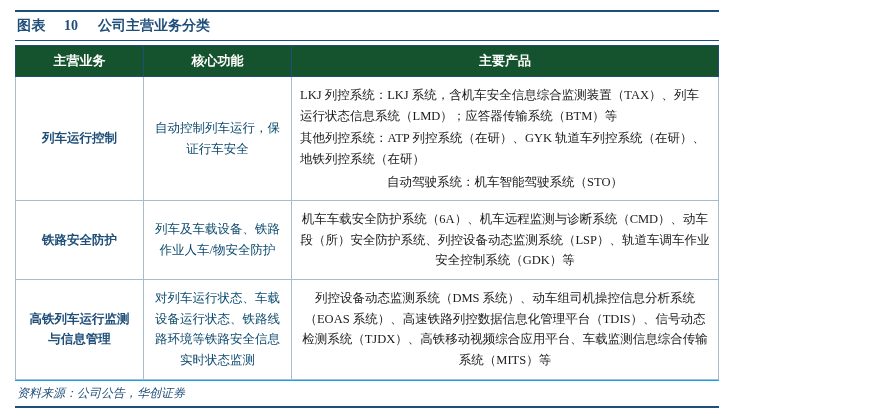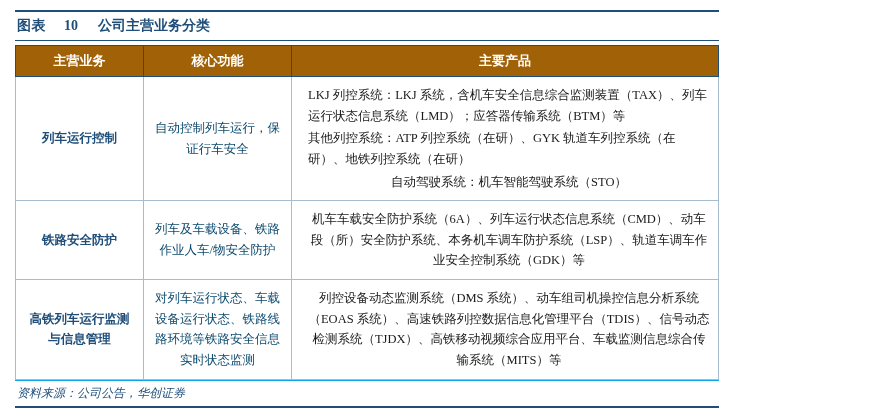--- a/index.html
+++ b/index.html
@@ -45,21 +45,21 @@
     font-size: 14px;
     margin-left: 20px;
   }
   table.main {
     width: 100%;
     border-collapse: collapse;
     table-layout: fixed;
     margin-top: 4px;
   }
   table.main th {
-    background: #a16207;
+    background: #14532d;
     color: #ffffff;
     font-weight: bold;
     font-size: 13px;
     text-align: center;
     padding: 6px 4px;
     border: 1px solid #1f4e79;
   }
   table.main td {
     border: 1px solid #a8bcd0;
     vertical-align: middle;
@@ -76,21 +76,21 @@
   td.col-func {
     color: #0c4a6e;
     text-align: center;
     font-size: 12.5px;
   }
   td.col-prod {
     color: #1a1a1a;
     text-align: left;
   }
   td.col-prod p {
-    margin: 0 0 2px 8px;
+    margin: 0 0 2px 0;
   }
   td.col-prod p:last-child {
     margin-bottom: 0;
     text-align: center;
   }
   .source-row {
     border-top: 1px solid #0ea5e9;
     border-bottom: 2px solid #1f4e79;
     padding: 4px 2px 4px 2px;
     color: #1f4e79;
@@ -132,21 +132,21 @@
         <td class="col-prod">
           <p>LKJ 列控系统：LKJ 系统，含机车安全信息综合监测装置（TAX）、列车运行状态信息系统（LMD）；应答器传输系统（BTM）等</p>
           <p>其他列控系统：ATP 列控系统（在研）、GYK 轨道车列控系统（在研）、地铁列控系统（在研）</p>
           <p>自动驾驶系统：机车智能驾驶系统（STO）</p>
         </td>
       </tr>
       <tr>
         <td class="col-biz">铁路安全防护</td>
         <td class="col-func">列车及车载设备、铁路作业人车/物安全防护</td>
         <td class="col-prod">
-          <p>机车车载安全防护系统（6A）、列车运行状态信息系统（CMD）、动车段（所）安全防护系统、本务机车调车防护系统（LSP）、轨道车调车作业安全控制系统（GDK）等</p>
+          <p>机车车载安全防护系统（6A）、机车远程监测与诊断系统（CMD）、动车段（所）安全防护系统、列控设备动态监测系统（LSP）、轨道车调车作业安全控制系统（GDK）等</p>
         </td>
       </tr>
       <tr>
         <td class="col-biz">高铁列车运行监测与信息管理</td>
         <td class="col-func">对列车运行状态、车载设备运行状态、铁路线路环境等铁路安全信息实时状态监测</td>
         <td class="col-prod">
           <p>列控设备动态监测系统（DMS 系统）、动车组司机操控信息分析系统（EOAS 系统）、高速铁路列控数据信息化管理平台（TDIS）、信号动态检测系统（TJDX）、高铁移动视频综合应用平台、车载监测信息综合传输系统（MITS）等</p>
         </td>
       </tr>
     </tbody>

